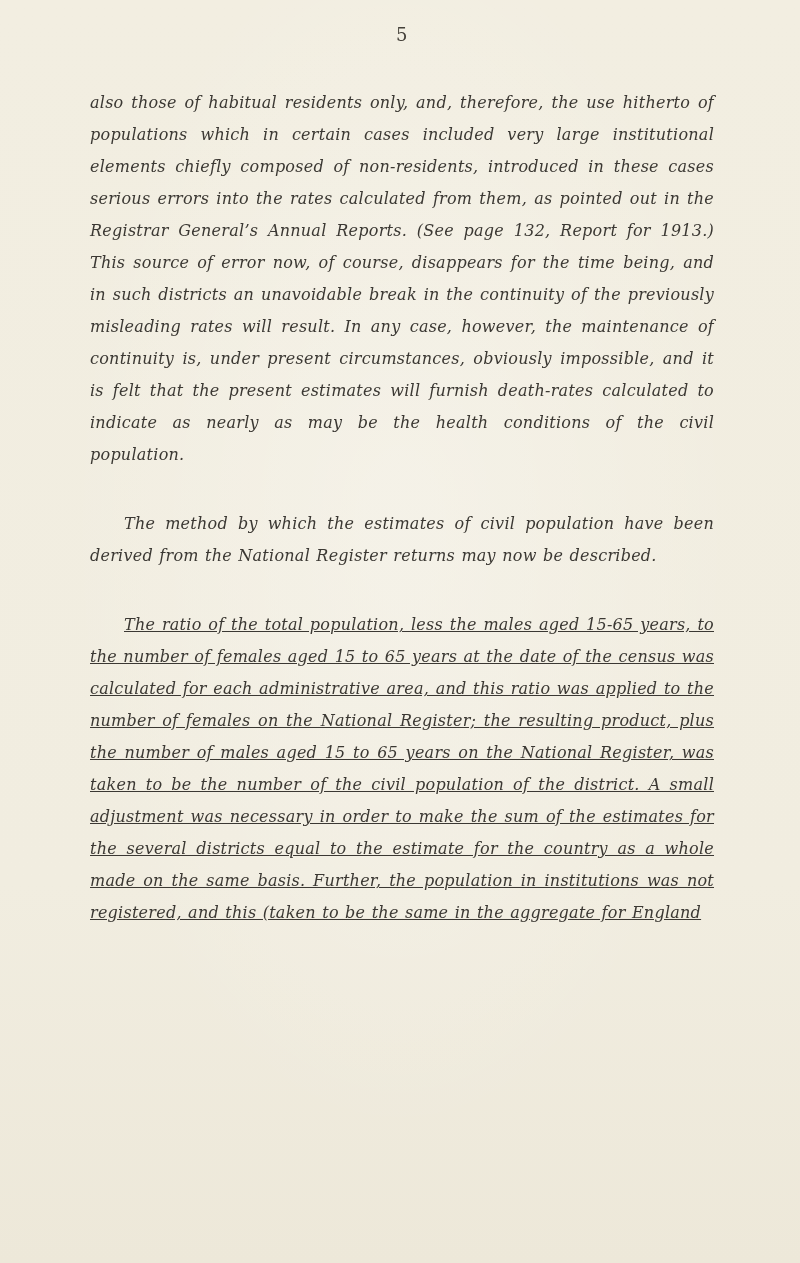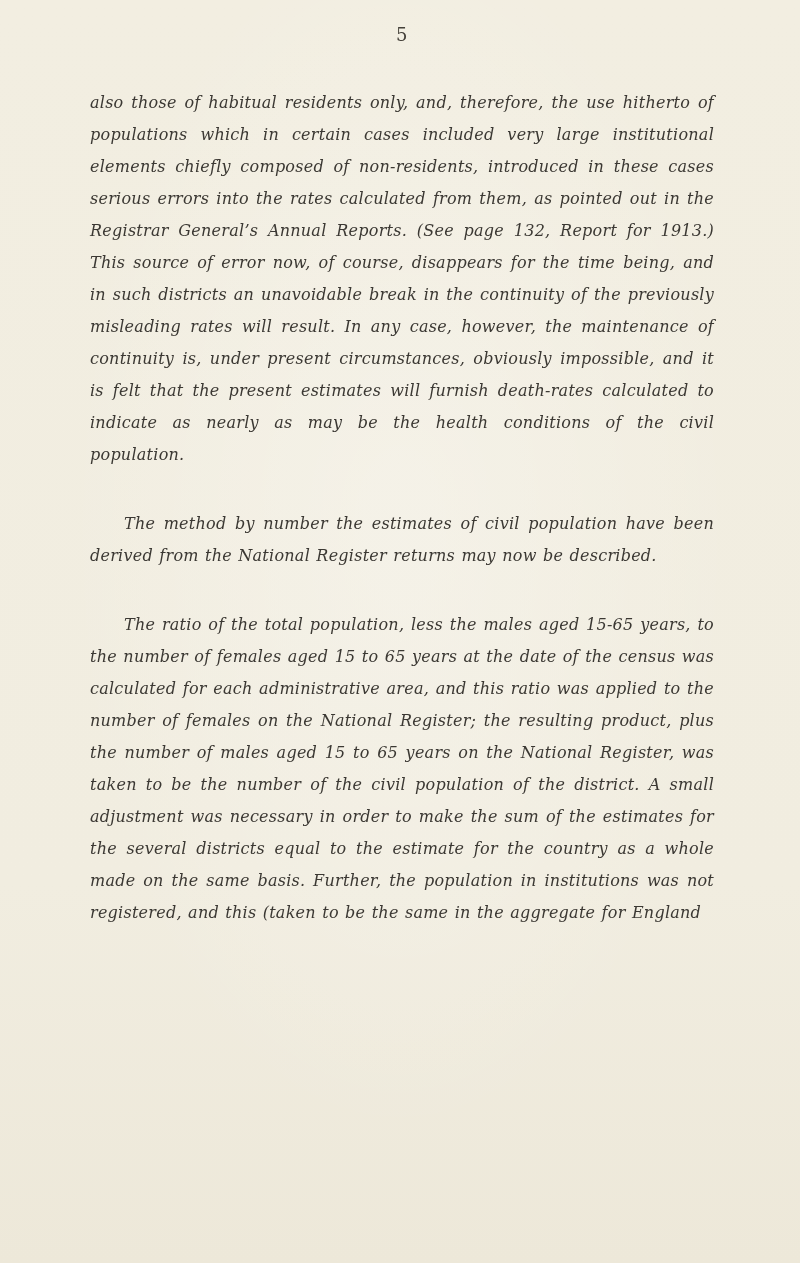--- a/index.html
+++ b/index.html
@@ -38,25 +38,26 @@
     text-align: justify;
     margin: 0 0 37px 0;
     letter-spacing: 0.25px;
     word-spacing: 1px;
   }
   .body-text p.indent {
     text-indent: 34px;
   }
   .body-text p:last-child {
     margin-bottom: 0;
+    text-decoration: underline;
   }
 </style>
 </head>
 <body>
 
 <div class="page">
   <div class="page-number">5</div>
   <div class="body-text">
     <p>also those of habitual residents only, and, therefore, the use hitherto of populations which in certain cases included very large institutional elements chiefly composed of non-residents, introduced in these cases serious errors into the rates calculated from them, as pointed out in the Registrar General’s Annual Reports. (See page 132, Report for 1913.) This source of error now, of course, disappears for the time being, and in such districts an unavoidable break in the continuity of the previously misleading rates will result. In any case, however, the maintenance of continuity is, under present circumstances, obviously impossible, and it is felt that the present estimates will furnish death-rates calculated to indicate as nearly as may be the health conditions of the civil population.</p>
-    <p class="indent">The method by number the estimates of civil population have been derived from the National Register returns may now be described.</p>
+    <p class="indent">The method by which the estimates of civil population have been derived from the National Register returns may now be described.</p>
     <p class="indent">The ratio of the total population, less the males aged 15-65 years, to the number of females aged 15 to 65 years at the date of the census was calculated for each administrative area, and this ratio was applied to the number of females on the National Register; the resulting product, plus the number of males aged 15 to 65 years on the National Register, was taken to be the number of the civil population of the district. A small adjustment was necessary in order to make the sum of the estimates for the several districts equal to the estimate for the country as a whole made on the same basis. Further, the population in institutions was not registered, and this (taken to be the same in the aggregate for England</p>
   </div>
 </div>
 
 </body></html>

